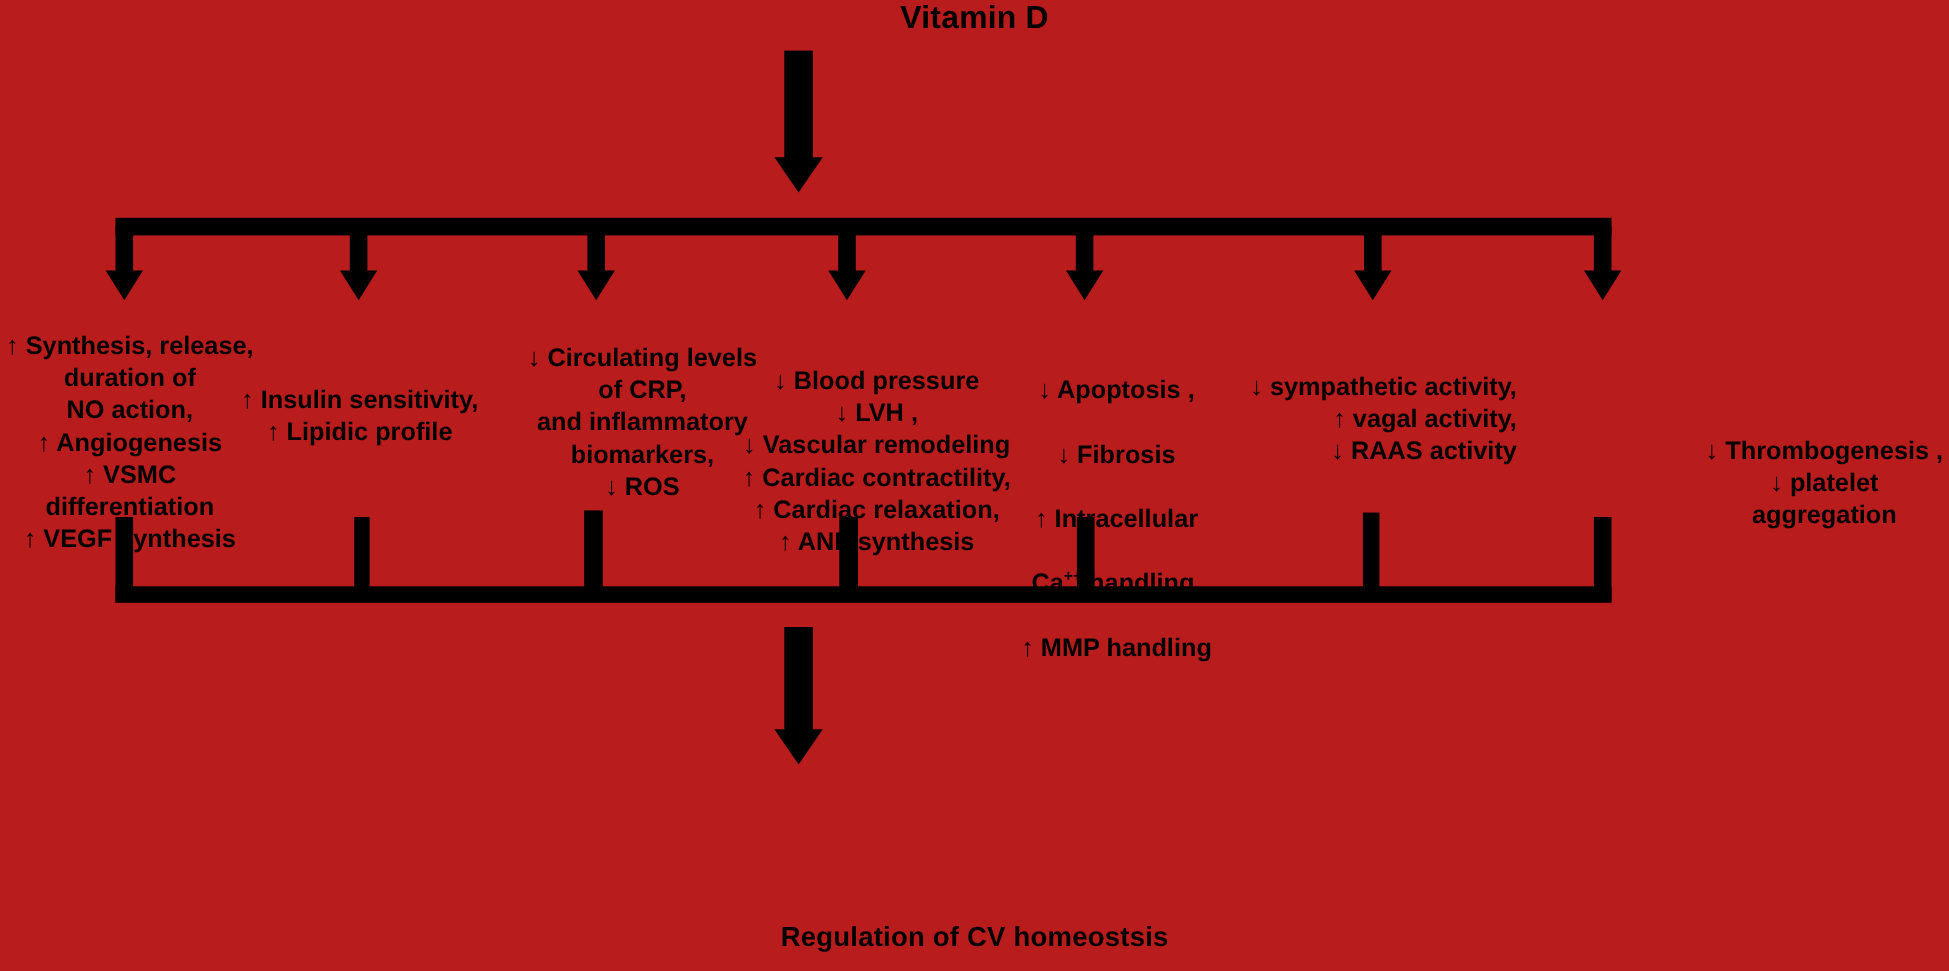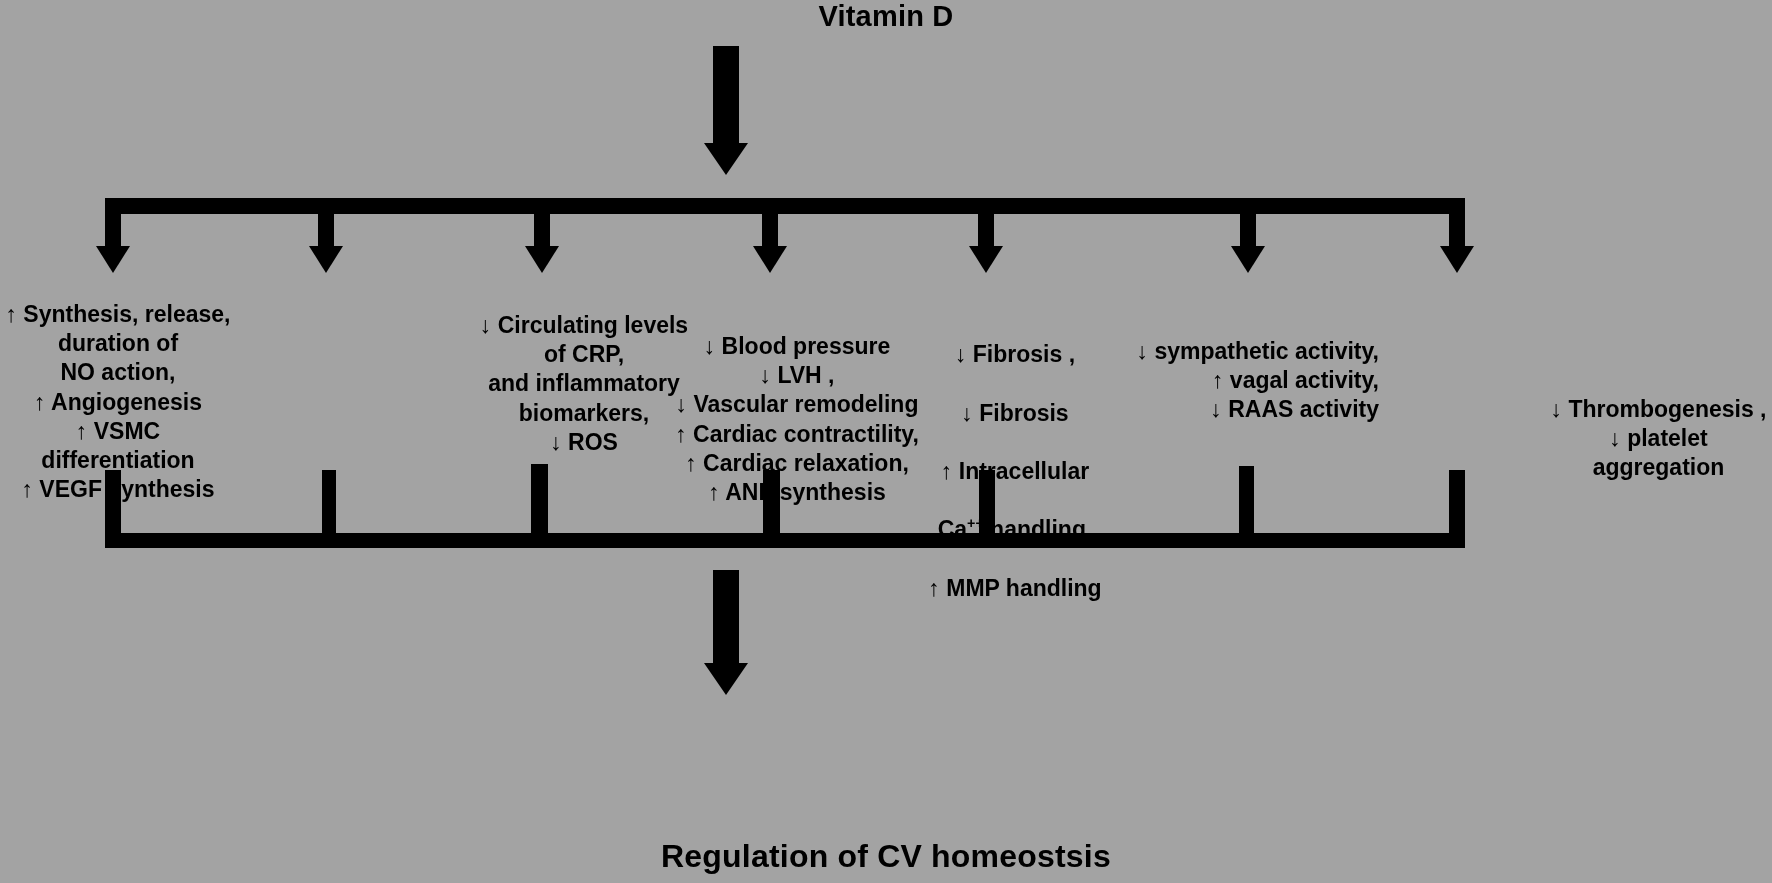--- a/index.html
+++ b/index.html
@@ -4,21 +4,21 @@
 <style>
   html, body {
     margin: 0;
     padding: 0;
     background: #ffffff;
   }
   #page {
     position: relative;
     width: 1772px;
     height: 883px;
-    background: #a3a3a3;
+    background: #b91c1c;
     font-family: "Liberation Sans", sans-serif;
     overflow: hidden;
   }
 
   
   .title-top {
     position: absolute;
     left: 0;
     top: 0;
     width: 1772px;
@@ -27,21 +27,21 @@
     font-weight: bold;
     color: #000;
     letter-spacing: 0.2px;
   }
   .title-bottom {
     position: absolute;
     left: 0;
     top: 838px;
     width: 1772px;
     text-align: center;
-    font-size: 32px;
+    font-size: 25px;
     font-weight: bold;
     color: #000;
     letter-spacing: 0.2px;
   }
 
   
   .vshaft {
     position: absolute;
     background: #000;
   }
@@ -119,36 +119,38 @@
   <div class="vshaft" style="left:1449px; top:206px; width:16px; height:42px;"></div>
   <div class="vhead-small" style="left:1440px; top:246px;"></div>
 
   <div class="col-text" style="left:-2px; top:300px; width:240px;">↑ Synthesis, release,
 duration of
 NO action,
 ↑ Angiogenesis
 ↑ VSMC differentiation
 ↑ VEGF synthesis</div>
 
+  <div class="col-text" style="left:218px; top:349px; width:218px;">↑ Insulin sensitivity,
+↑ Lipidic profile</div>
 
   <div class="col-text" style="left:425px; top:311px; width:222px;margin-left:48px;">↓ Circulating levels
 of CRP,
 and inflammatory
 biomarkers,
 ↓ ROS</div>
 
   <div class="col-text" style="left:672px; top:300px; width:250px;margin-top:32px;">↓ Blood pressure
 ↓ LVH ,
 ↓ Vascular remodeling
 ↑ Cardiac contractility,
 ↑ Cardiac relaxation,
 ↑ ANP synthesis</div>
 
   <div class="col-text" style="left:900px; top:311px; width:230px;">
-    <span>↓ Fibrosis ,</span><br>
+    <span>↓ Apoptosis ,</span><br>
     <span>↓ Fibrosis</span><br>
     <span>↑ Intracellular</span><br>
     <span>Ca<sup>++</sup> handling,</span><br>
     <span>↑ MMP handling</span>
   </div>
 
   <div class="col-text" style="left:1117px; top:337px; width:262px;text-align:right;">↓ sympathetic activity,
 ↑ vagal activity,
 ↓ RAAS activity</div>
 

